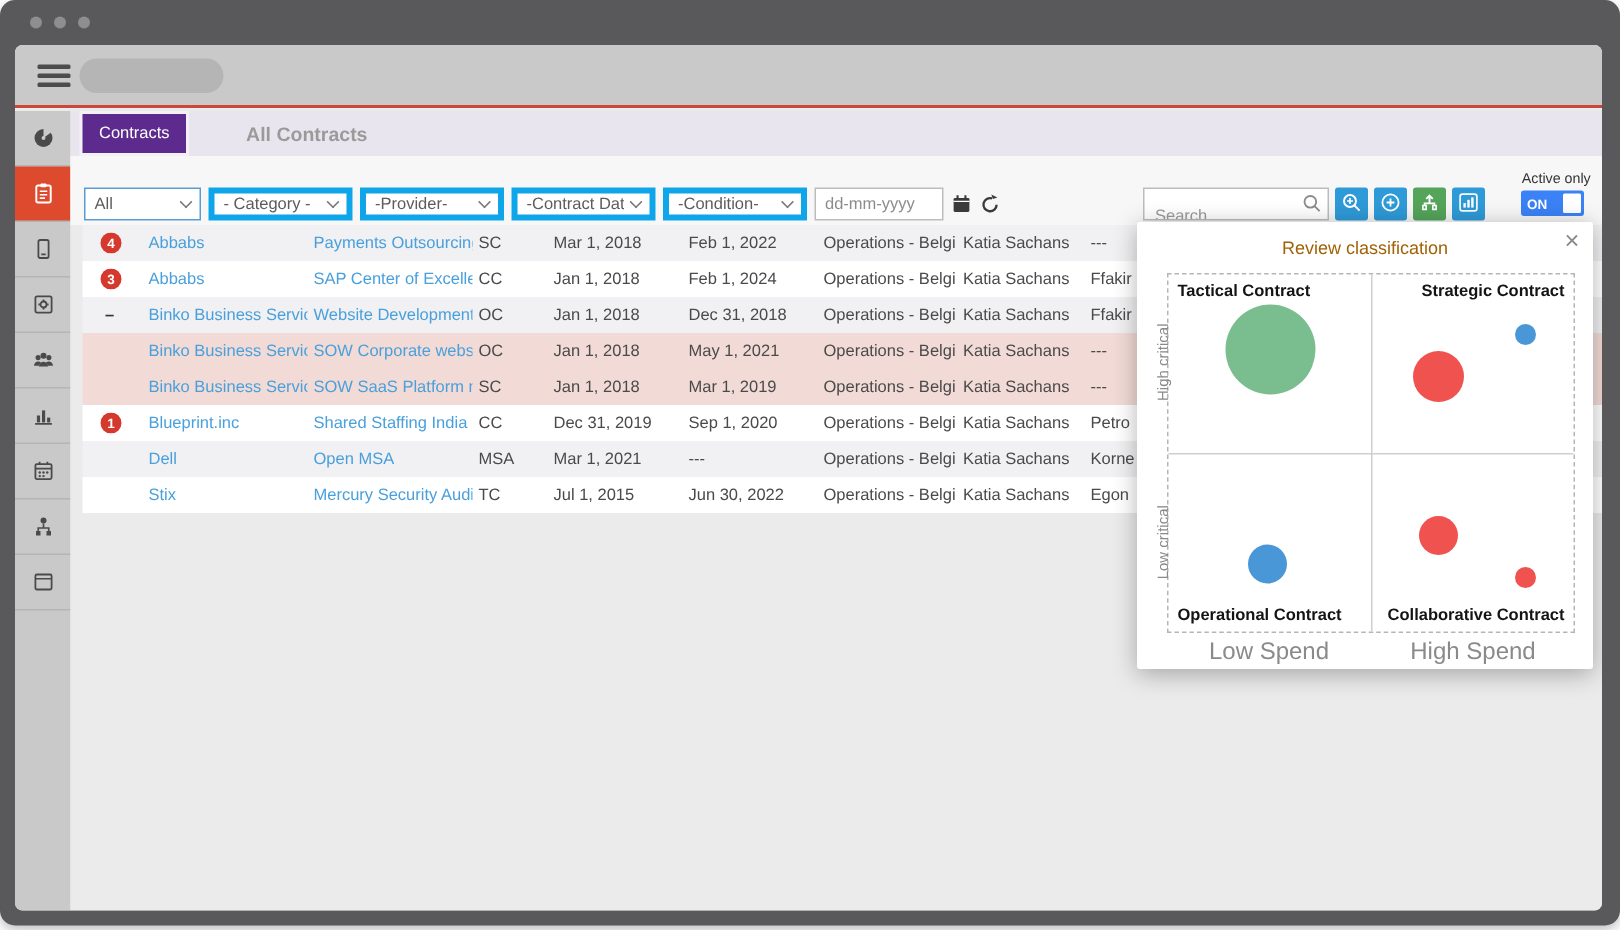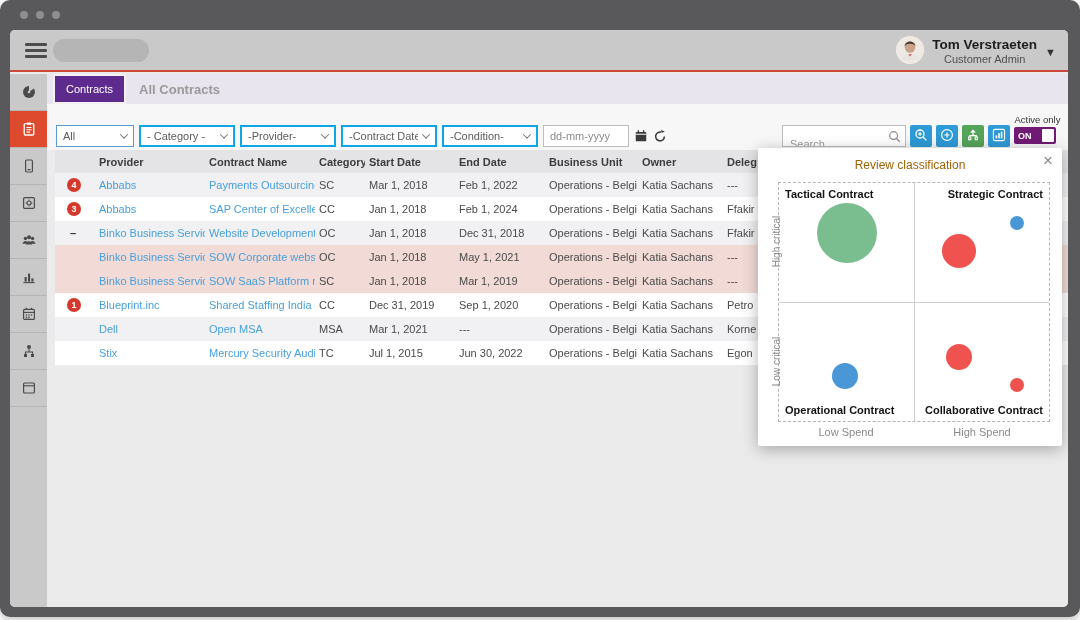--- a/index.html
+++ b/index.html
@@ -24,49 +24,49 @@
   .user-role { font-size:11px; color:#4f4f4f; }
   .caret { font-size:11px; color:#333; margin-top:4px; }
 
   
   .sidebar { position:absolute; left:0; top:44px; bottom:0; width:37px; background:#c9c9c9; }
   .side-item { width:37px; height:37px; display:flex; align-items:center; justify-content:center; border-bottom:1px solid #b5b5b5; cursor:pointer; }
   .side-item.active { background:#de4a2e; }
   .side-item svg { display:block; }
 
   
-  .tabbar { position:absolute; left:37px; top:44px; right:0; height:30px; background:#e9e5ee; display:flex; align-items:center; }
+  .tabbar { position:absolute; left:37px; top:44px; right:0; height:30px; background:#e9e5ee; display:flex; align-items:center;gap:25px; }
   .tab { margin-left:8px; height:26px; padding:0 11px; background:#5d2b8e; color:#fff; font-size:11px; display:flex; align-items:center; box-shadow:0 0 0 2px #f3f1f6; cursor:pointer; }
   .page-title { margin-left:15px; font-size:13px; font-weight:bold; color:#9a9a9a; }
 
   
   .content { position:absolute; left:37px; top:74px; right:0; bottom:0; background:#ebebeb; }
   .filter-band { position:absolute; left:0; top:0; width:100%; height:46px; background:#f7f7f8; }
 
   .filters { position:absolute; left:9px; top:21px; display:flex; gap:5px; align-items:center; }
-  .sel { height:22px; background:#fff; border:2px solid #0ea5e9; font-size:11px; color:#5c5c5c; display:flex; align-items:center; justify-content:space-between; padding:0 6px; cursor:pointer; white-space:nowrap; overflow:hidden; }
+  .sel { height:22px; background:#fff; border:4px solid #0ea5e9; font-size:11px; color:#5c5c5c; display:flex; align-items:center; justify-content:space-between; padding:0 6px; cursor:pointer; white-space:nowrap; overflow:hidden; }
   .sel.focused { border:1.5px solid #5b9bd5; }
   .sel .lbl { overflow:hidden; text-overflow:clip; white-space:nowrap; }
   .chev { flex:0 0 auto; width:6px; height:6px; border:solid #777; border-width:0 1.4px 1.4px 0; transform:rotate(45deg) translate(-1px,-1px); margin-left:5px; }
   .w78{width:78px;} .w96{width:96px;}
   .date-input { height:22px; width:86px; border:1px solid #bcbcbc; font-size:11px; color:#555; padding:0 6px; font-family:"Liberation Sans",sans-serif; }
   .date-input::placeholder { color:#8c8c8c; }
   .mini-icon-btn { background:none; border:none; cursor:pointer; padding:0; display:flex; align-items:center; }
 
   .right-tools { position:absolute; right:7px; top:21px; display:flex; gap:4px; align-items:flex-start; }
   .search-wrap { position:relative; }
   .search-input { width:124px; height:22px; border:1px solid #bcbcbc; font-size:11px; padding:16px 22px 0 7px; color:#555; font-family:"Liberation Sans",sans-serif; background:#fff; }
   .search-input::placeholder { color:#9a9a9a; }
   .search-glyph { position:absolute; right:5px; top:4px; }
   .sq-btn { width:22px; height:22px; border:none; border-radius:2px; display:flex; align-items:center; justify-content:center; cursor:pointer; padding:0; }
   .sq-blue { background:#2e9ad7; }
   .sq-green { background:#54a45a; }
-  .active-only { width:47px; margin-top:-11px; text-align:center; }
+  .active-only { width:47px; margin-top:-11px; text-align:center;margin-left:20px; }
   .active-only-label { font-size:9.5px; color:#333; display:block; margin-bottom:2px; }
-  .toggle { width:42px; height:17px; background:#701a75; border-radius:2px; display:flex; align-items:center; justify-content:space-between; padding:0 2px 0 4px; cursor:pointer; }
+  .toggle { width:42px; height:17px; background:#3b82f6; border-radius:2px; display:flex; align-items:center; justify-content:space-between; padding:0 2px 0 4px; cursor:pointer; }
   .toggle-txt { color:#fff; font-size:9px; font-weight:bold; }
   .knob { width:12px; height:13px; background:#fff; border-radius:1px; }
 
   
   .table { position:absolute; left:8px; top:46px; right:0; }
   .trow { display:grid; grid-template-columns:40px 110px 110px 50px 90px 90px 93px 85px 1fr; align-items:center; height:24px; font-size:11px; color:#4a4a4a; cursor:pointer; }
   .trow:nth-child(odd) { background:#f1f0f2; }
   .trow:nth-child(even) { background:#ffffff; }
   .trow.hl { background:#f2dbd6 !important; }
   .thead-row { display:grid; grid-template-columns:40px 110px 110px 50px 90px 90px 93px 85px 1fr; align-items:center; height:23px; background:#e4e3e6; font-size:11px; font-weight:bold; color:#3c3c3c; }
@@ -81,21 +81,21 @@
   .popup-close { position:absolute; top:3px; right:9px; font-size:17px; color:#8a8a8a; background:none; border:none; cursor:pointer; font-family:"Liberation Sans",sans-serif; }
   .chart { position:absolute; left:20px; top:34px; width:272px; height:240px; border:1px dashed #b5b5b5; background:#fff; }
   .vline { position:absolute; left:50%; top:0; bottom:0; width:1px; background:#cfcfcf; }
   .hline { position:absolute; top:50%; left:0; right:0; height:1px; background:#cfcfcf; }
   .quad-label { position:absolute; font-size:11px; font-weight:bold; color:#141414; white-space:nowrap; }
   .q-tl { left:6px; top:5px; } .q-tr { right:6px; top:5px; }
   .q-bl { left:6px; bottom:5px; } .q-br { right:6px; bottom:5px; }
   .bubble { position:absolute; border-radius:50%; transform:translate(-50%,-50%); }
   .y-label { position:absolute; left:-12px; font-size:10px; color:#8a8a8a; transform:rotate(-90deg); transform-origin:center; width:60px; text-align:center; white-space:nowrap; }
   .yl-high { top:88px; } .yl-low { top:208px; }
-  .x-label { position:absolute; top:278px; width:136px; text-align:center; font-size:11px; color:#8a8a8a; }
+  .x-label { position:absolute; top:278px; width:136px; text-align:center; font-size:16px; color:#8a8a8a; }
   .xl-low { left:20px; } .xl-high { left:156px; }
 </style>
 </head>
 <body>
 
 <div class="window">
   <div class="dots">
     <span class="dot"></span>
     <span class="dot"></span>
     <span class="dot"></span>
@@ -103,36 +103,20 @@
 
   <div class="app">
 
     <div class="app-header">
       <div class="hamburger">
           <span></span>
           <span></span>
           <span></span>
         </div>
       <div class="logo-ph"></div>
-      <div class="user">
-        <span class="avatar">
-          <svg width="28" height="28" viewBox="0 0 28 28">
-              <circle cx="14" cy="14" r="14" fill="#efe9e4"></circle>
-              <circle cx="14" cy="11.5" r="5.2" fill="#caa189"></circle>
-              <path d="M14 5.5c-3.4 0-5.6 2.4-5.4 5.2.8-2.4 2.6-3 5.4-3s4.6.6 5.4 3c.2-2.8-2-5.2-5.4-5.2z" fill="#4f3a2b"></path>
-              <path d="M5 24c1-4.4 5-6.2 9-6.2s8 1.8 9 6.2z" fill="#e8e4e0"></path>
-              <path d="M12.2 18.2l1.8 2.4 1.8-2.4z" fill="#d2564a"></path>
-            </svg>
-        </span>
-        <span class="user-text">
-          <span class="user-name">Tom Verstraeten</span>
-          <div class="user-role">Customer Admin</div>
-        </span>
-        <span class="caret">▼</span>
-      </div>
     </div>
 
     <div class="sidebar">
       <div class="side-item">
         <span>
             <svg width="16" height="16" viewBox="0 0 16 16">
               <circle cx="8" cy="8" r="6" fill="#4a4a4a"></circle>
               <path d="M8 8 L13.2 4.2 A6.4 6.4 0 0 0 8 1.4 Z" fill="#c9c9c9"></path>
               <circle cx="8" cy="8" r="1.3" fill="#c9c9c9"></circle>
             </svg>
@@ -310,31 +294,20 @@
         <div class="active-only">
           <span class="active-only-label">Active only</span>
           <div class="toggle">
             <span class="toggle-txt">ON</span>
             <span class="knob"></span>
           </div>
         </div>
       </div>
 
       <div class="table">
-        <div class="thead-row">
-            <div class="tcell"></div>
-            <div class="tcell">Provider</div>
-            <div class="tcell">Contract Name</div>
-            <div class="tcell">Category</div>
-            <div class="tcell">Start Date</div>
-            <div class="tcell">End Date</div>
-            <div class="tcell">Business Unit</div>
-            <div class="tcell">Owner</div>
-            <div class="tcell">Deleg</div>
-          </div>
         <div>
             <div class="trow">
               <div class="tcell"><span class="badge">4</span></div>
               <div class="tcell link">Abbabs</div>
               <div class="tcell link">Payments Outsourcing</div>
               <div class="tcell">SC</div>
               <div class="tcell">Mar 1, 2018</div>
               <div class="tcell">Feb 1, 2022</div>
               <div class="tcell">Operations - Belgi...</div>
               <div class="tcell">Katia Sachans</div>

